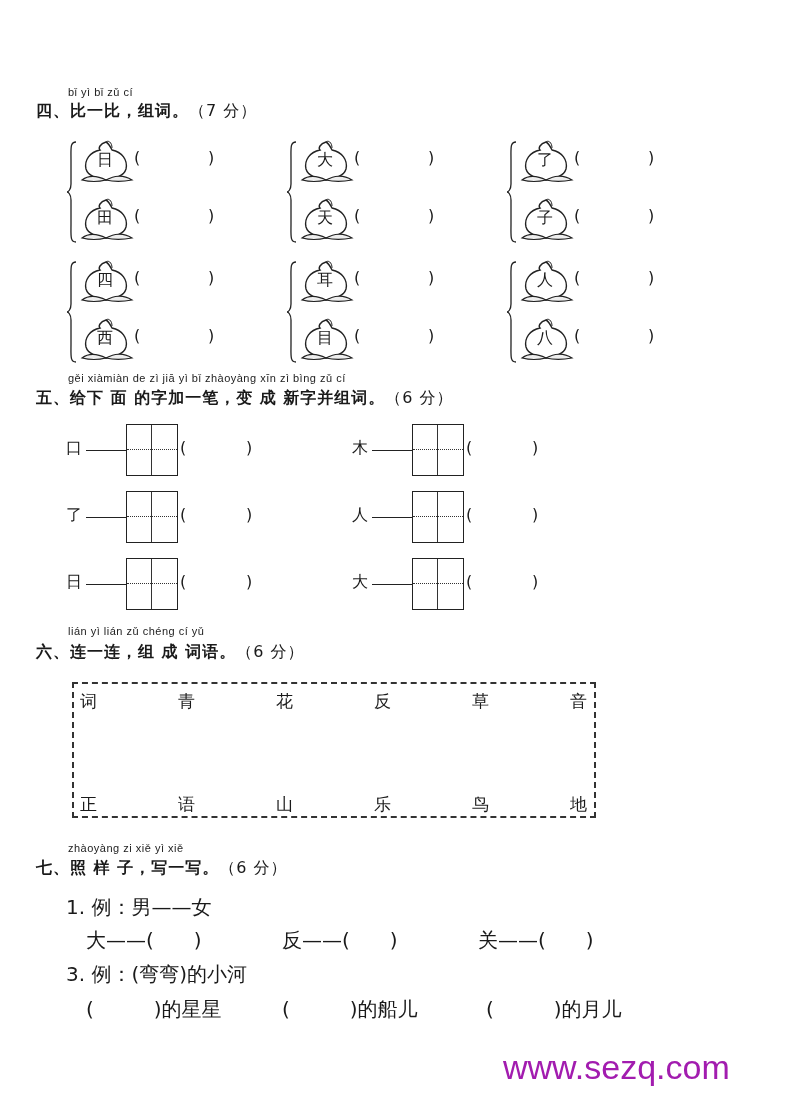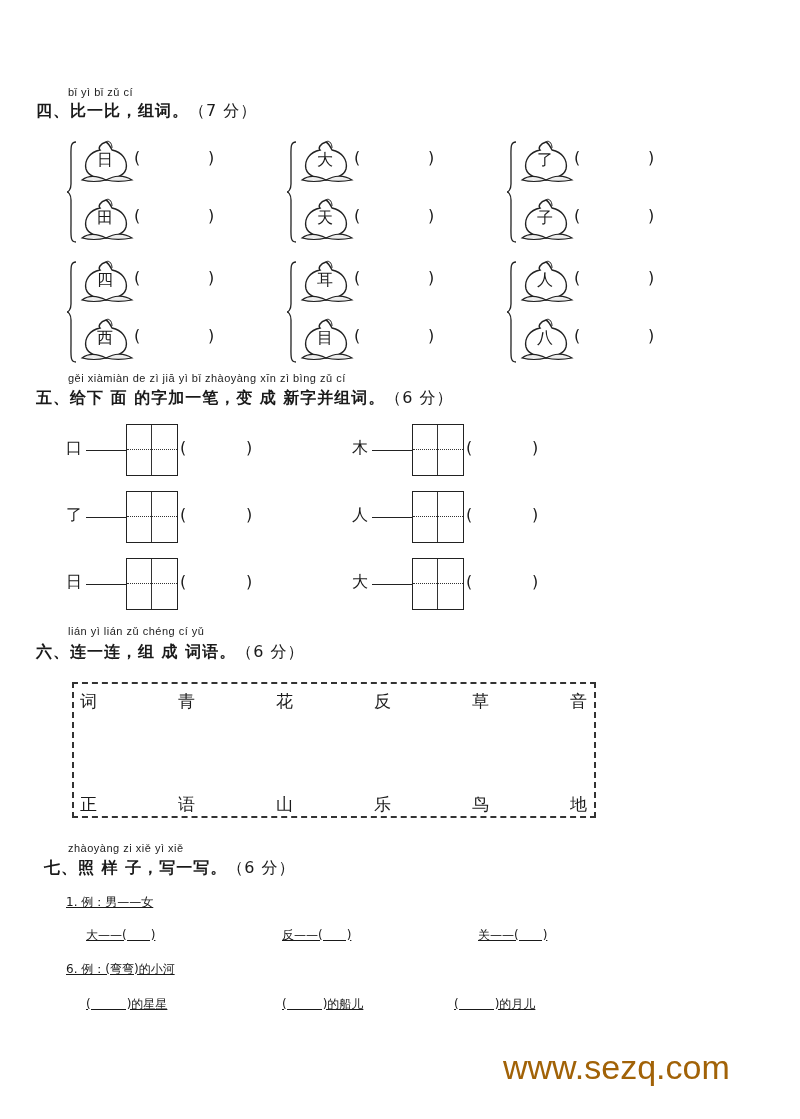--- a/index.html
+++ b/index.html
@@ -21,22 +21,22 @@
     .s5-char { position: absolute; left: 0; top: 14px; font-size: 16px; }
     .s5-line { position: absolute; left: 20px; top: 26px; width: 40px; height: 0; border-top: 1.5px solid #222; }
     .grid { position: absolute; left: 60px; top: 0; width: 52px; height: 52px; border: 1.5px solid #222; box-sizing: border-box; }
     .grid .v { position: absolute; left: 24px; top: 0; height: 100%; width: 0; border-left: 1.5px solid #333; }
     .grid .h { position: absolute; left: 0; top: 24px; width: 100%; height: 0; border-top: 1.5px dotted #333; }
     
     .connect-box { position: absolute; left: 72px; top: 682px; width: 524px; height: 136px;
       border: 2px dashed #333; box-sizing: border-box; }
     .connect-char { position: absolute; font-size: 17px; }
     
-    .s7-text { position: absolute; font-size: 12px; white-space: nowrap; text-decoration: underline; }
-    .watermark { position: absolute; left: 503px; top: 1048px; font-size: 34px; color: #a16207;
+    .s7-text { position: absolute; font-size: 20px; white-space: nowrap; }
+    .watermark { position: absolute; left: 503px; top: 1048px; font-size: 34px; color: #a21caf;
       font-family: "Liberation Sans", "DejaVu Sans", sans-serif; letter-spacing: 0px; }
   </style>
 </head>
 <body>
 
 <div class="pinyin" style="left:68px; top:86px;">bǐ yì bǐ   zǔ cí</div>
 <div class="heading" style="left:36px; top:101px;">
   <span>四、比一比，组词。</span><span class="score">（7 分）</span>
 </div>
 
@@ -293,25 +293,25 @@
     <span class="connect-char" style="left: 570px; top: 690px;">音</span>
     <span class="connect-char" style="left: 80px; top: 793px;">正</span>
     <span class="connect-char" style="left: 178px; top: 793px;">语</span>
     <span class="connect-char" style="left: 276px; top: 793px;">山</span>
     <span class="connect-char" style="left: 374px; top: 793px;">乐</span>
     <span class="connect-char" style="left: 472px; top: 793px;">鸟</span>
     <span class="connect-char" style="left: 570px; top: 793px;">地</span>
   </div>
 
 <div class="pinyin" style="left:68px; top:842px;">zhàoyàng zi    xiě yì xiě</div>
-<div class="heading" style="left:36px; top:858px;margin-left:8px;">
+<div class="heading" style="left:36px; top:858px;">
   <span>七、照 样 子，写一写。</span><span class="score">（6 分）</span>
 </div>
 <div class="s7-text" style="left:66px; top:894px;">1. 例：男——女</div>
 <div class="s7-text" style="left:86px; top:927px;">大——(　　)</div>
 <div class="s7-text" style="left:282px; top:927px;">反——(　　)</div>
 <div class="s7-text" style="left:478px; top:927px;">关——(　　)</div>
-<div class="s7-text" style="left:66px; top:961px;">6. 例：(弯弯)的小河</div>
+<div class="s7-text" style="left:66px; top:961px;">3. 例：(弯弯)的小河</div>
 <div class="s7-text" style="left:86px; top:996px;">(　　　)的星星</div>
 <div class="s7-text" style="left:282px; top:996px;">(　　　)的船儿</div>
-<div class="s7-text" style="left:454px; top:996px;">(　　　)的月儿</div>
+<div class="s7-text" style="left:486px; top:996px;">(　　　)的月儿</div>
 
 <div class="watermark">www.sezq.com</div>
 
 </body></html>

